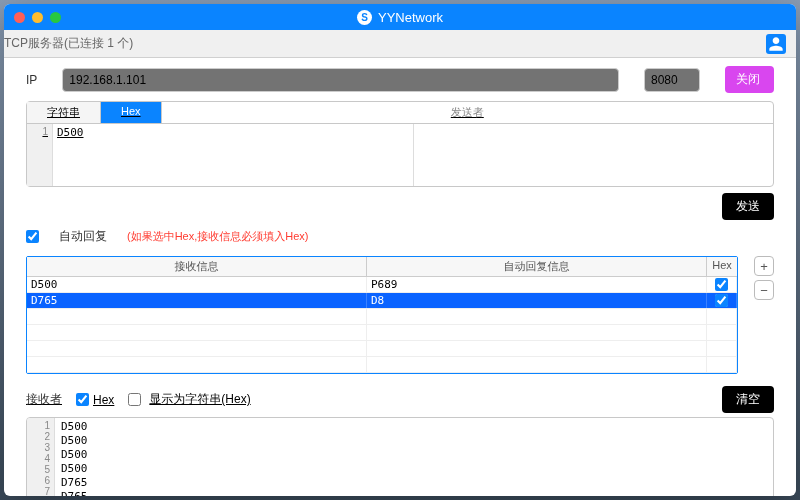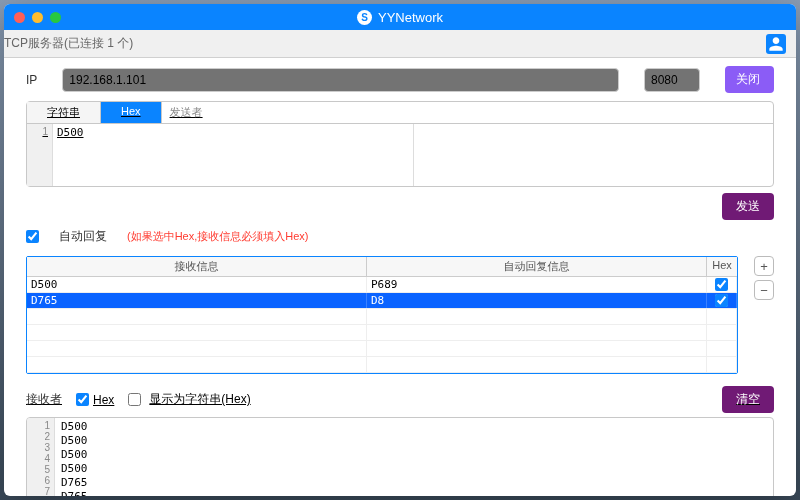--- a/index.html
+++ b/index.html
@@ -16,27 +16,27 @@
 .subbar { background: #f0f0f0; border-bottom: 1px solid #d0d0d0; height: 28px; display: flex; align-items: center; justify-content: flex-start; font-size: 12px; color: #666; position: relative; }
 .avatar { position: absolute; right: 10px; width: 20px; height: 20px; background: #0a84ff; border-radius: 3px; }
 .avatar svg { width: 20px; height: 20px; fill: #fff; }
 .content { flex: 1; padding: 8px 22px; overflow-y: auto; display: flex; flex-direction: column; gap: 8px; }
 .row { display: flex; align-items: center; gap: 25px; }
 .lbl { font-size: 12px; color: #333; }
 input[type=text] { border: 1px solid #ccc; border-radius: 4px; padding: 4px 6px; font-size: 12px; background: #737373; }
 .ip-field { flex: 1; }
 .port-field { width: 56px; }
 .btn { border: none; border-radius: 4px; padding: 5px 14px; font-size: 12px; cursor: pointer; color: #fff; }
-.btn-red { background: #8b5cf6; padding-left: 11px; }
-.btn-blue { background: #701a75; }
+.btn-red { background: #d946ef; padding-left: 11px; }
+.btn-blue { background: #000000; }
 .box { border: 1px solid #c8c8c8; border-radius: 4px; background: #fff; text-decoration: underline; }
 .tabs { display: flex; border-bottom: 1px solid #c8c8c8; }
 .tab { padding: 3px 20px; font-size: 11px; border-right: 1px solid #c8c8c8; cursor: pointer; background: #f5f5f5; }
 .tab.active { background: #0a84ff; color: #fff; }
-.tab-spacer { flex: 1; text-align: left; padding: 3px 8px; font-size: 11px; color: #888; }
+.tab-spacer { flex: 1; text-align: center; padding: 3px 8px; font-size: 11px; color: #888; }
 .grid { display: flex; height: 62px; }
 .ln-col { width: 26px; background: #f0f0f0; border-right: 1px solid #ddd; font-size: 10px; color: #888; text-align: right; padding: 2px 4px; }
 .grid-cell { flex: 1; border-right: 1px solid #ddd; padding: 2px 4px; font-size: 11px; font-family: Menlo, monospace; }
 .grid-cell:last-child { border-right: none; }
 .right-align { display: flex; justify-content: flex-end; }
 .warn { color: #ff3b30; font-size: 11px; }
 .cb { width: 13px; height: 13px; accent-color: #0a84ff; }
 .tbl-wrap { display: flex; gap: 16px; align-items: flex-start; }
 .tbl { flex: 1; border: 1px solid #0a84ff; border-radius: 2px; }
 .tbl-head { display: flex; background: #f7f7f7; border-bottom: 1px solid #ccc; }

